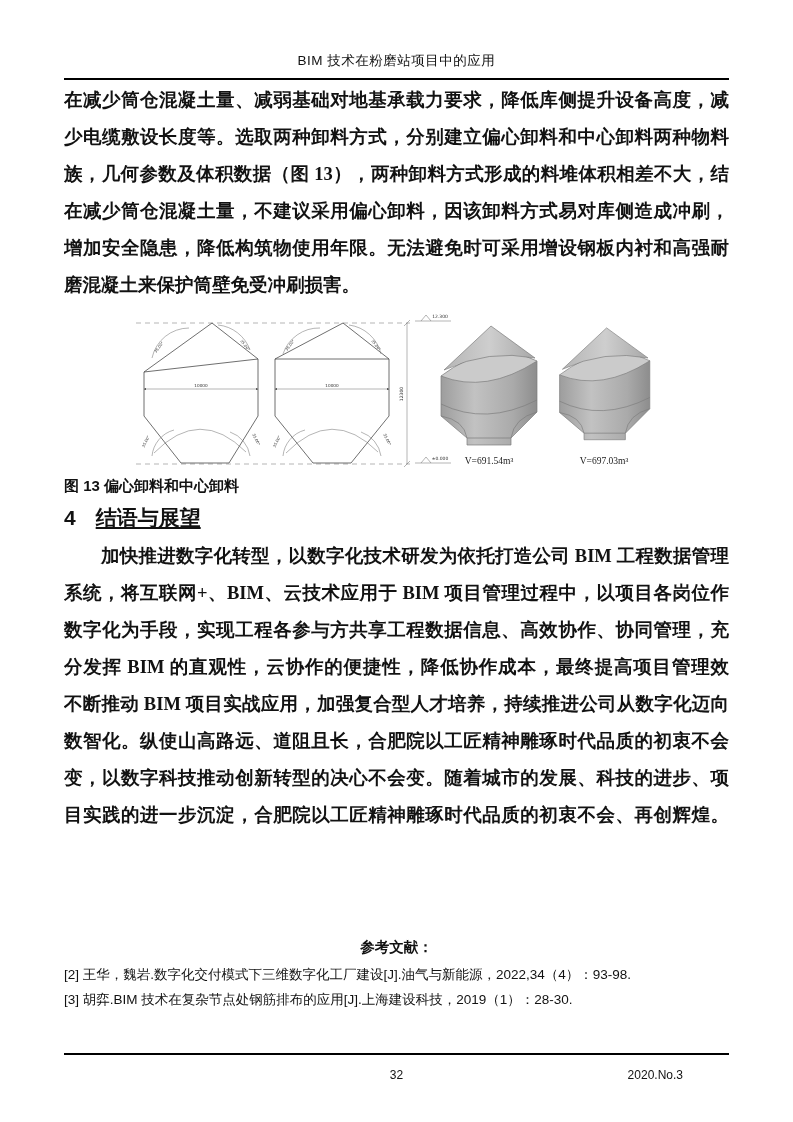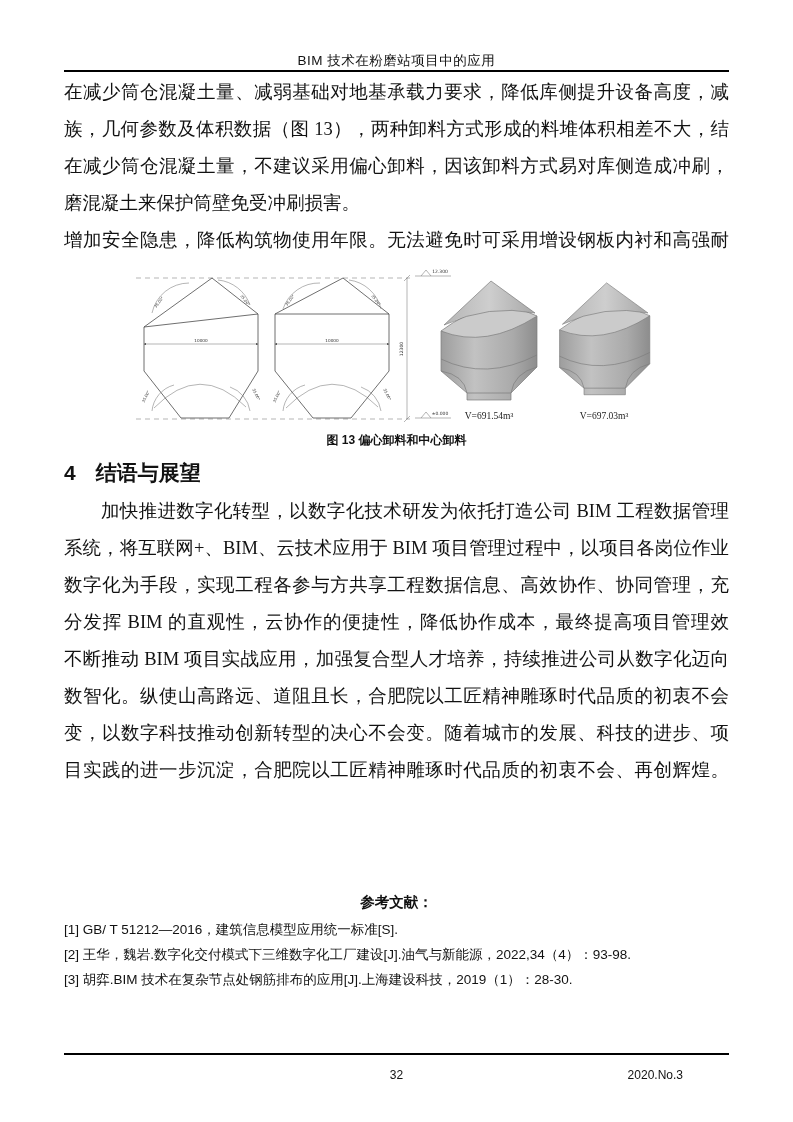--- a/index.html
+++ b/index.html
@@ -6,41 +6,42 @@
   body{
     width:793px;height:1122px;position:relative;overflow:hidden;
     font-family:"Liberation Serif","DejaVu Serif",serif;color:#121212;
   }
   .page{position:absolute;inset:0;padding:0 64px;box-sizing:border-box;}
 
   
   .header{
     margin-top:52px;text-align:center;font-size:13.5px;letter-spacing:.5px;
     font-family:"Liberation Sans","DejaVu Sans",sans-serif;
-    border-bottom:2px solid #000;
+    border-bottom:2px solid #000;padding-bottom:8px;
   }
 
   
   .para{margin-top:2px;font-size:18.5px;line-height:37px;}
-  .pline{text-align:justify;text-align-last:justify;height:37px;overflow:hidden;}
+  .pline{text-align:justify;text-align-last:justify;height:37px;overflow:hidden;font-weight:bold;}
   .pline.lastline{text-align-last:left;}
   .pline.indent{text-indent:37px;}
 
   
   .figure-wrap{margin-top:2px;margin-left:70px;width:540px;height:168px;}
   .figure-wrap svg{display:block;}
   .caption{
-    margin-top:2px;text-align:center;font-weight:bold;font-size:12px;line-height:19px;
+    margin-top:2px;font-weight:bold;font-size:15px;line-height:19px;
     font-family:"Liberation Sans","DejaVu Sans",sans-serif;
   }
 
   
   .heading{
     margin-top:8px;font-size:21px;font-weight:bold;line-height:30px;
     font-family:"Liberation Sans","DejaVu Sans",sans-serif;
+    text-decoration:underline;
   }
   .heading .num{display:inline-block;margin-right:20px;}
 
   .para2{margin-top:5px;}
 
   
   .refs{margin-top:102px;font-family:"Liberation Sans","DejaVu Sans",sans-serif;}
   .refs-title{font-weight:bold;font-size:14.5px;line-height:22px;margin-bottom:4px;text-align:center;}
   .ref-item{font-size:13.5px;line-height:25px;}
 
@@ -59,24 +60,25 @@
 <body>
 
 <div class="page">
 
   <div class="header">
     <span>BIM 技术在粉磨站项目中的应用</span>
   </div>
 
   <div class="para">
     <div class="pline">在减少筒仓混凝土量、减弱基础对地基承载力要求，降低库侧提升设备高度，减</div>
+    <div class="pline">少电缆敷设长度等。选取两种卸料方式，分别建立偏心卸料和中心卸料两种物料</div>
     <div class="pline">族，几何参数及体积数据（图 13），两种卸料方式形成的料堆体积相差不大，结</div>
     <div class="pline">在减少筒仓混凝土量，不建议采用偏心卸料，因该卸料方式易对库侧造成冲刷，</div>
+    <div class="pline">增加安全隐患，降低构筑物使用年限。无法避免时可采用增设钢板内衬和高强耐</div>
     <div class="pline lastline">磨混凝土来保护筒壁免受冲刷损害。</div>
-    <div class="pline">增加安全隐患，降低构筑物使用年限。无法避免时可采用增设钢板内衬和高强耐</div>
   </div>
 
   <div class="figure-wrap">
     <svg viewBox="0 0 540 168" width="540" height="168">
       <defs>
         <linearGradient id="gBody" x1="0" y1="0" x2="1" y2="0">
           <stop offset="0" stop-color="#9d9d9d"></stop>
           <stop offset="0.35" stop-color="#c2c2c2"></stop>
           <stop offset="0.75" stop-color="#aaaaaa"></stop>
           <stop offset="1" stop-color="#8d8d8d"></stop>
@@ -172,21 +174,20 @@
     <div class="pline">数字化为手段，实现工程各参与方共享工程数据信息、高效协作、协同管理，充</div>
     <div class="pline">分发挥 BIM 的直观性，云协作的便捷性，降低协作成本，最终提高项目管理效率。</div>
     <div class="pline">不断推动 BIM 项目实战应用，加强复合型人才培养，持续推进公司从数字化迈向</div>
     <div class="pline">数智化。纵使山高路远、道阻且长，合肥院以工匠精神雕琢时代品质的初衷不会</div>
     <div class="pline">变，以数字科技推动创新转型的决心不会变。随着城市的发展、科技的进步、项</div>
     <div class="pline">目实践的进一步沉淀，合肥院以工匠精神雕琢时代品质的初衷不会、再创辉煌。</div>
   </div>
 
   <div class="refs">
     <div class="refs-title">参考文献：</div>
-    <div class="ref-item">[1] GB/ T 51212—2016，建筑信息模型应用统一标准[S].</div>
     <div class="ref-item">[2] 王华，魏岩.数字化交付模式下三维数字化工厂建设[J].油气与新能源，2022,34（4）：93-98.</div>
     <div class="ref-item">[3] 胡弈.BIM 技术在复杂节点处钢筋排布的应用[J].上海建设科技，2019（1）：28-30.</div>
   </div>
 
   <div class="footer">
     <div class="footer-row">
       <span class="page-num">32</span>
       <span class="issue">2020.No.3</span>
     </div>
   </div>

